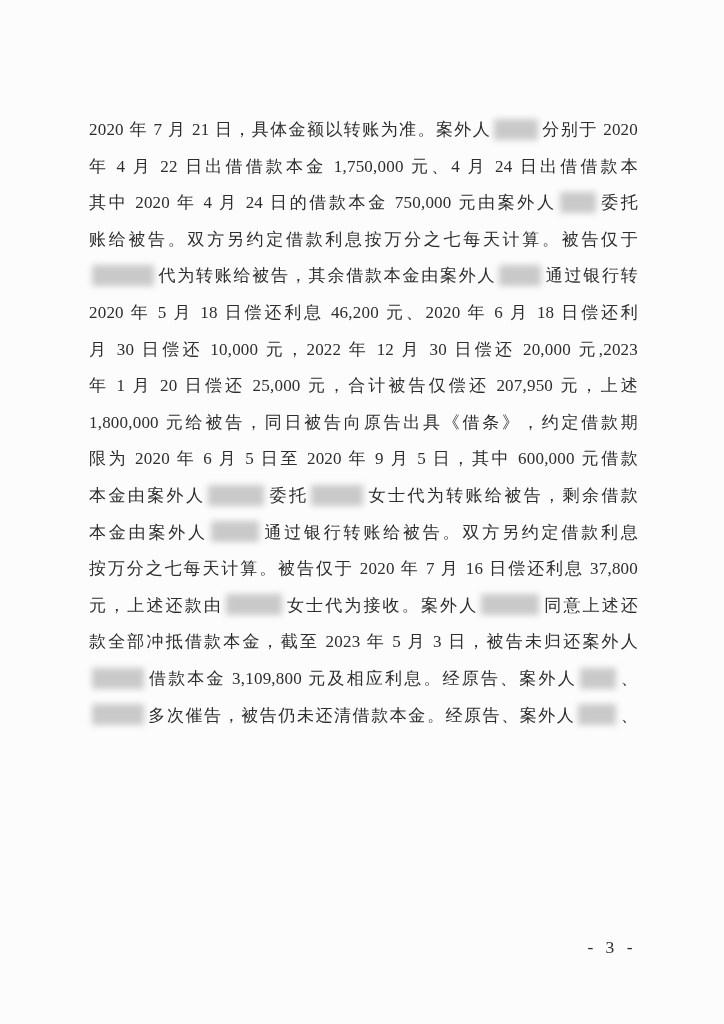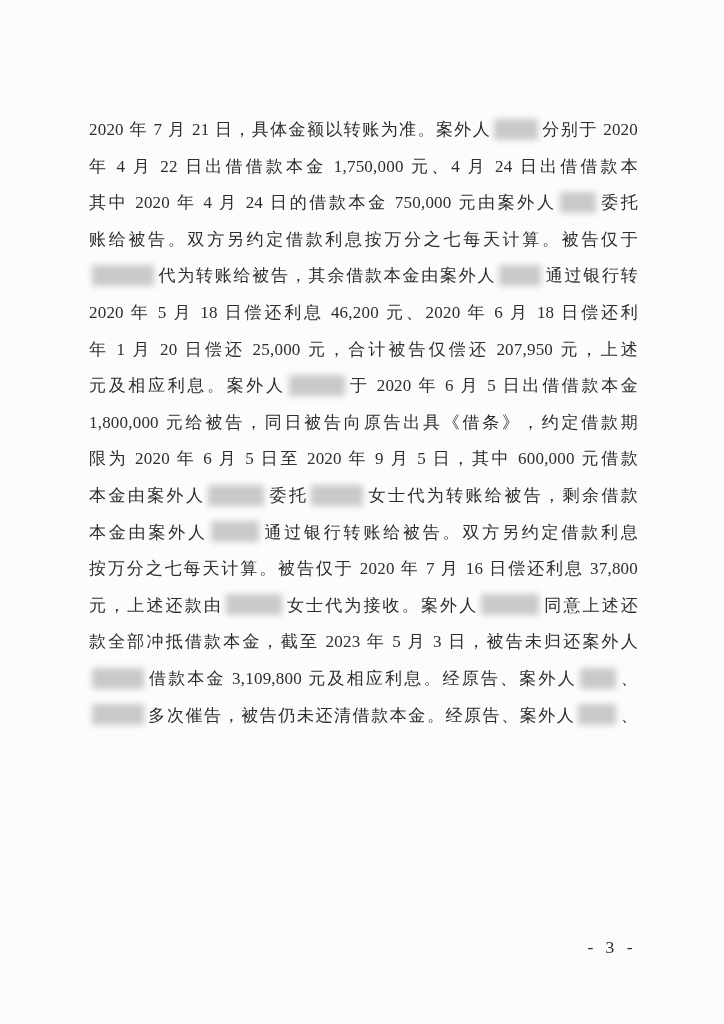--- a/index.html
+++ b/index.html
@@ -62,22 +62,22 @@
 <body>
 
 <div class="page">
   <div class="doc-body">
       <div class="line"><span class="txt">2020 年 7 月 21 日，具体金额以转账为准。案外人</span><span class="redact" style="width: 44px;"></span><span class="txt">分别于 2020</span></div>
       <div class="line"><span class="txt">年 4 月 22 日出借借款本金 1,750,000 元、4 月 24 日出借借款本</span></div>
       <div class="line"><span class="txt">其中 2020 年 4 月 24 日的借款本金 750,000 元由案外人</span><span class="redact" style="width: 36px;"></span><span class="txt">委托</span></div>
       <div class="line"><span class="txt">账给被告。双方另约定借款利息按万分之七每天计算。被告仅于</span></div>
       <div class="line"><span class="redact" style="width: 62px;"></span><span class="txt">代为转账给被告，其余借款本金由案外人</span><span class="redact" style="width: 42px;"></span><span class="txt">通过银行转</span></div>
       <div class="line"><span class="txt">2020 年 5 月 18 日偿还利息 46,200 元、2020 年 6 月 18 日偿还利</span></div>
+      <div class="line"><span class="txt">月 30 日偿还 10,000 元，2022 年 12 月 30 日偿还 20,000 元,2023</span></div>
       <div class="line"><span class="txt">年 1 月 20 日偿还 25,000 元，合计被告仅偿还 207,950 元，上述</span></div>
-      <div class="line"><span class="txt">元及相应利息。案外人</span><span class="redact" style="width: 56px;"></span><span class="txt">于 2020 年 6 月 5 日出借借款本金</span></div>
       <div class="line"><span class="txt">1,800,000 元给被告，同日被告向原告出具《借条》，约定借款期</span></div>
       <div class="line"><span class="txt">限为 2020 年 6 月 5 日至 2020 年 9 月 5 日，其中 600,000 元借款</span></div>
       <div class="line"><span class="txt">本金由案外人</span><span class="redact" style="width: 56px;"></span><span class="txt">委托</span><span class="redact" style="width: 52px;"></span><span class="txt">女士代为转账给被告，剩余借款</span></div>
       <div class="line"><span class="txt">本金由案外人</span><span class="redact" style="width: 48px;"></span><span class="txt">通过银行转账给被告。双方另约定借款利息</span></div>
       <div class="line"><span class="txt">按万分之七每天计算。被告仅于 2020 年 7 月 16 日偿还利息 37,800</span></div>
       <div class="line"><span class="txt">元，上述还款由</span><span class="redact" style="width: 56px;"></span><span class="txt">女士代为接收。案外人</span><span class="redact" style="width: 58px;"></span><span class="txt">同意上述还</span></div>
       <div class="line"><span class="txt">款全部冲抵借款本金，截至 2023 年 5 月 3 日，被告未归还案外人</span></div>
       <div class="line"><span class="redact" style="width: 52px;"></span><span class="txt">借款本金 3,109,800 元及相应利息。经原告、案外人</span><span class="redact" style="width: 36px;"></span><span class="txt">、</span></div>
       <div class="line"><span class="redact" style="width: 52px;"></span><span class="txt">多次催告，被告仍未还清借款本金。经原告、案外人</span><span class="redact" style="width: 38px;"></span><span class="txt">、</span></div>
     </div>

